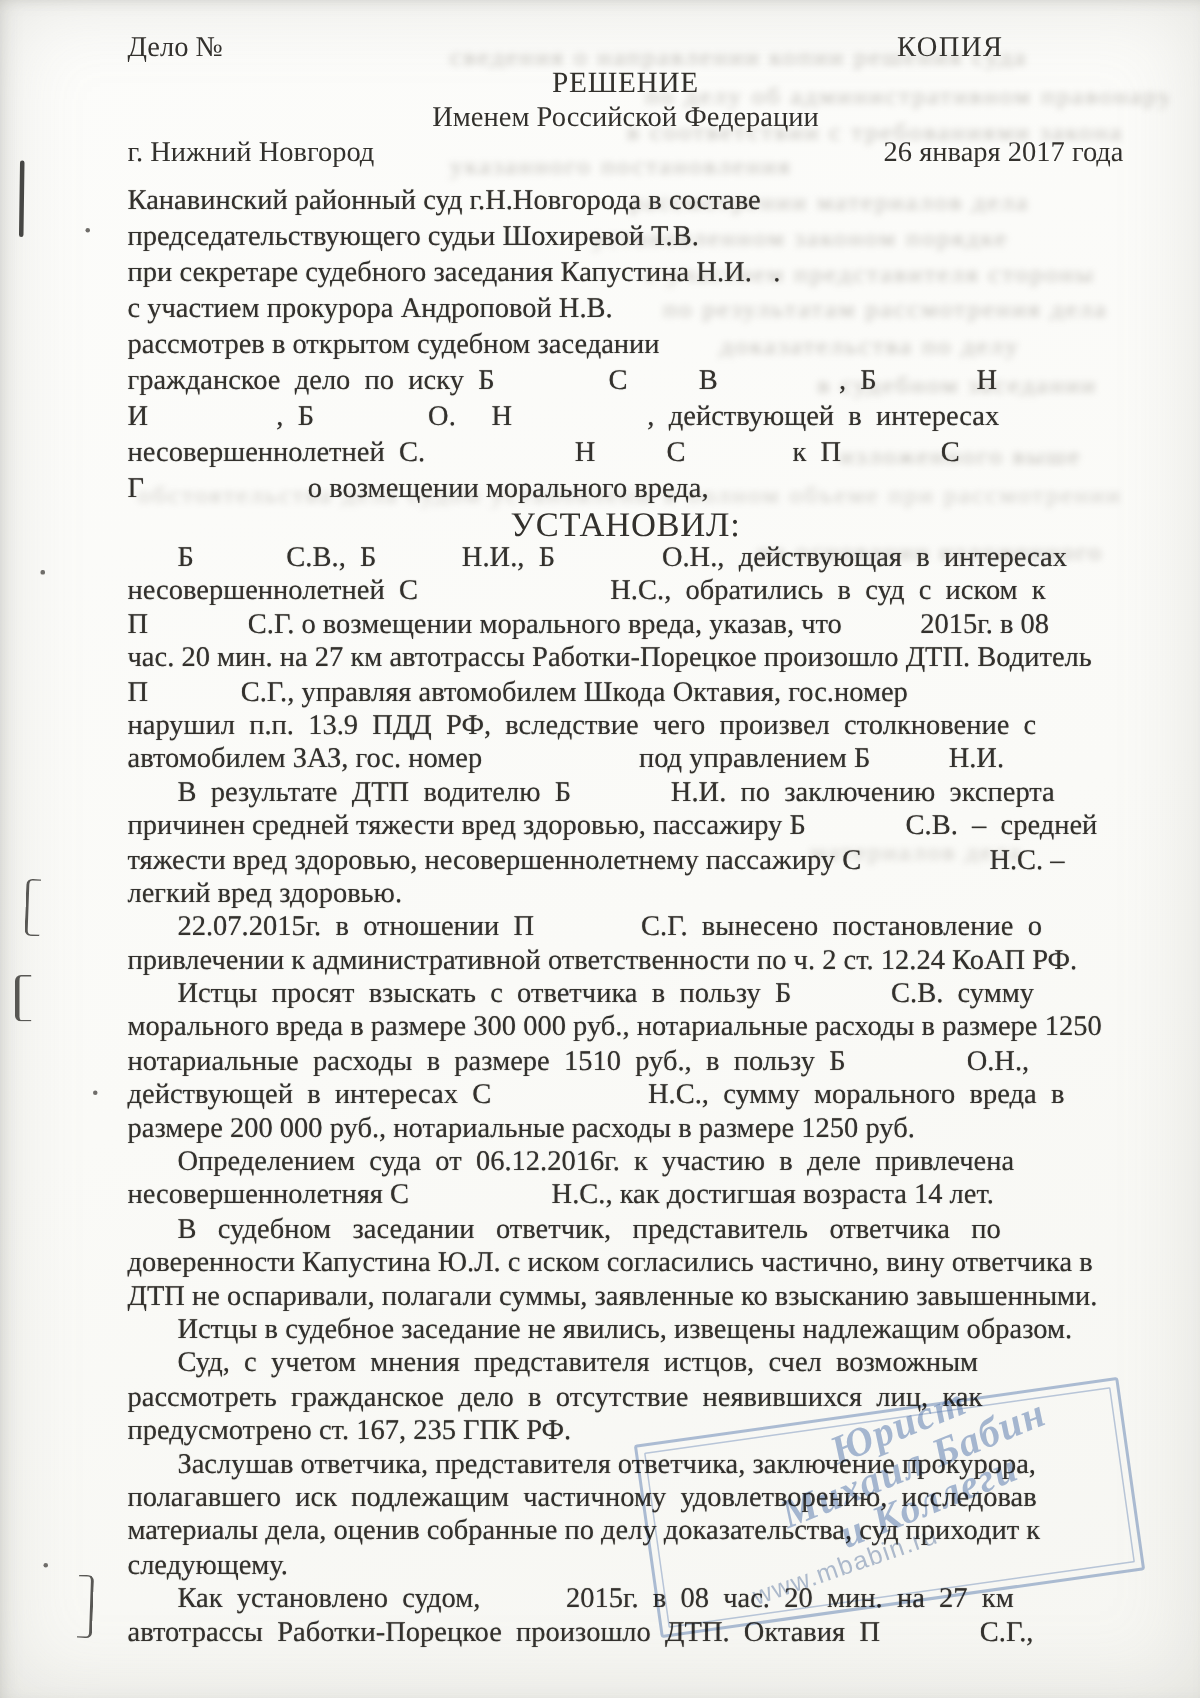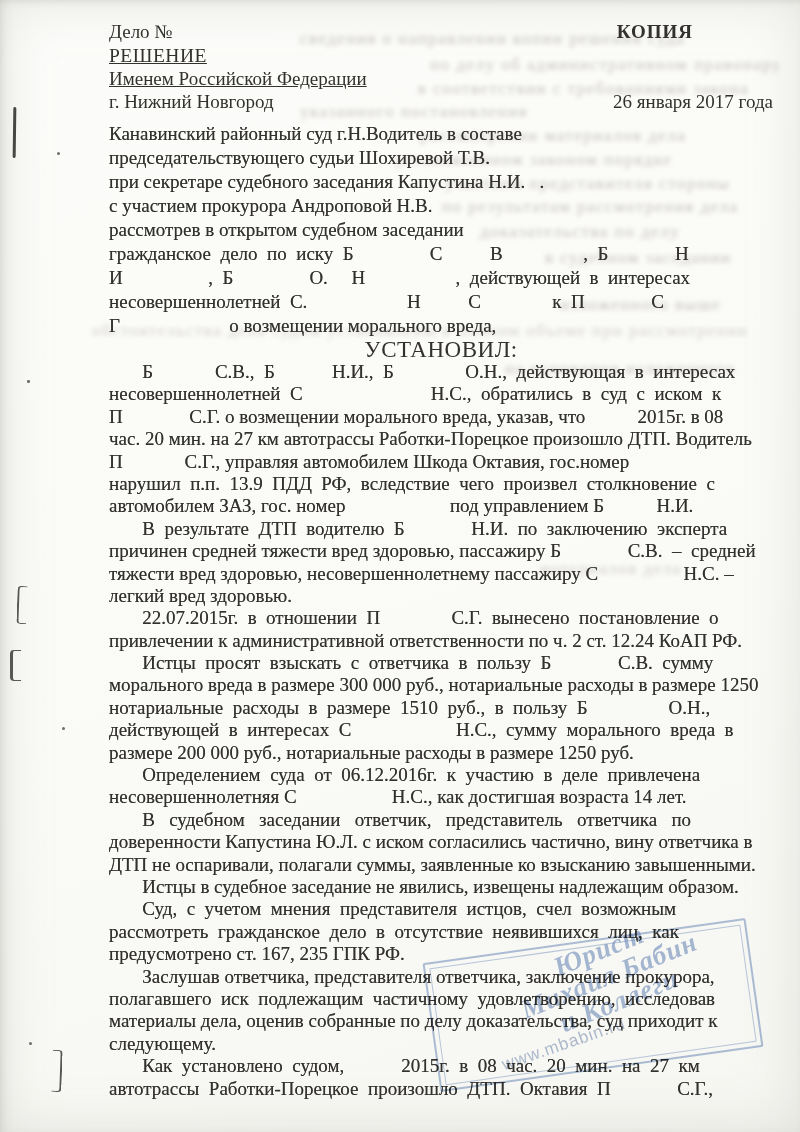--- a/index.html
+++ b/index.html
@@ -9,26 +9,26 @@
     background:linear-gradient(160deg,#fcfcfa 0%,#fafaf7 55%,#f6f6f2 100%);
     font-family:"Liberation Serif","DejaVu Serif",serif;
     color:#33312d;
     overflow:hidden;
   }
   .page::after{
     content:"";position:absolute;inset:0;pointer-events:none;
     box-shadow:inset 0 0 55px rgba(150,148,140,.22), inset 8px 0 14px -8px rgba(120,118,112,.28), inset 0 6px 10px -6px rgba(140,138,130,.25);
   }
   
-  .doc{position:absolute;left:85px;top:20px;width:664px;z-index:2;margin-left:24px;}
+  .doc{position:absolute;left:85px;top:20px;width:664px;z-index:2;}
   .line{white-space:pre;font-size:19px;line-height:24px;height:24px;
         text-shadow:0 0 .6px rgba(51,49,45,.65);}
   .row-between{display:flex;justify-content:space-between;font-size:19px;line-height:24px;height:24px;}
-  .copy-label{margin-right:80px;letter-spacing:1px;font-weight:bold;}
-  .center{text-decoration:underline;}
+  .copy-label{margin-right:80px;letter-spacing:1px;}
+  .center{text-align:center;}
   .title-line{font-size:19.5px;line-height:24px;height:24px;letter-spacing:.5px;}
   .subtitle-line{font-size:19px;line-height:22px;height:22px;}
   .intro-block{margin-top:8px;}
   .heading-line{font-size:23px;line-height:23px;height:23px;text-align:center;letter-spacing:.5px;}
   .body-block .line{line-height:22.4px;height:22.4px;}
   
   .ghosts{position:absolute;inset:0;z-index:1;pointer-events:none;}
   .ghost{position:absolute;white-space:nowrap;overflow:hidden;
          font-size:16px;letter-spacing:1.5px;color:#8d887f;opacity:.5;
          filter:blur(2.3px);transform:scaleX(1.05);transform-origin:left;}
@@ -109,21 +109,21 @@
 
     <div class="center title-line">РЕШЕНИЕ</div>
     <div class="center subtitle-line">Именем Российской Федерации</div>
 
     <div class="row-between">
       <span>г. Нижний Новгород</span>
       <span>26 января 2017 года</span>
     </div>
 
     <div class="intro-block">
-        <div class="line">Канавинский районный суд г.Н.Водитель в составе</div>
+        <div class="line">Канавинский районный суд г.Н.Новгорода в составе</div>
         <div class="line">председательствующего судьи Шохиревой Т.В.</div>
         <div class="line">при секретаре судебного заседания Капустина Н.И.   .</div>
         <div class="line">с участием прокурора Андроповой Н.В.</div>
         <div class="line">рассмотрев в открытом судебном заседании</div>
         <div class="line">гражданское  дело  по  иску  Б                С          В                 ,  Б              Н</div>
         <div class="line">И                  ,  Б                О.     Н                   ,  действующей  в  интересах</div>
         <div class="line">несовершеннолетней  С.                     Н          С               к  П              С</div>
         <div class="line">Г                       о возмещении морального вреда,</div>
       </div>
 

